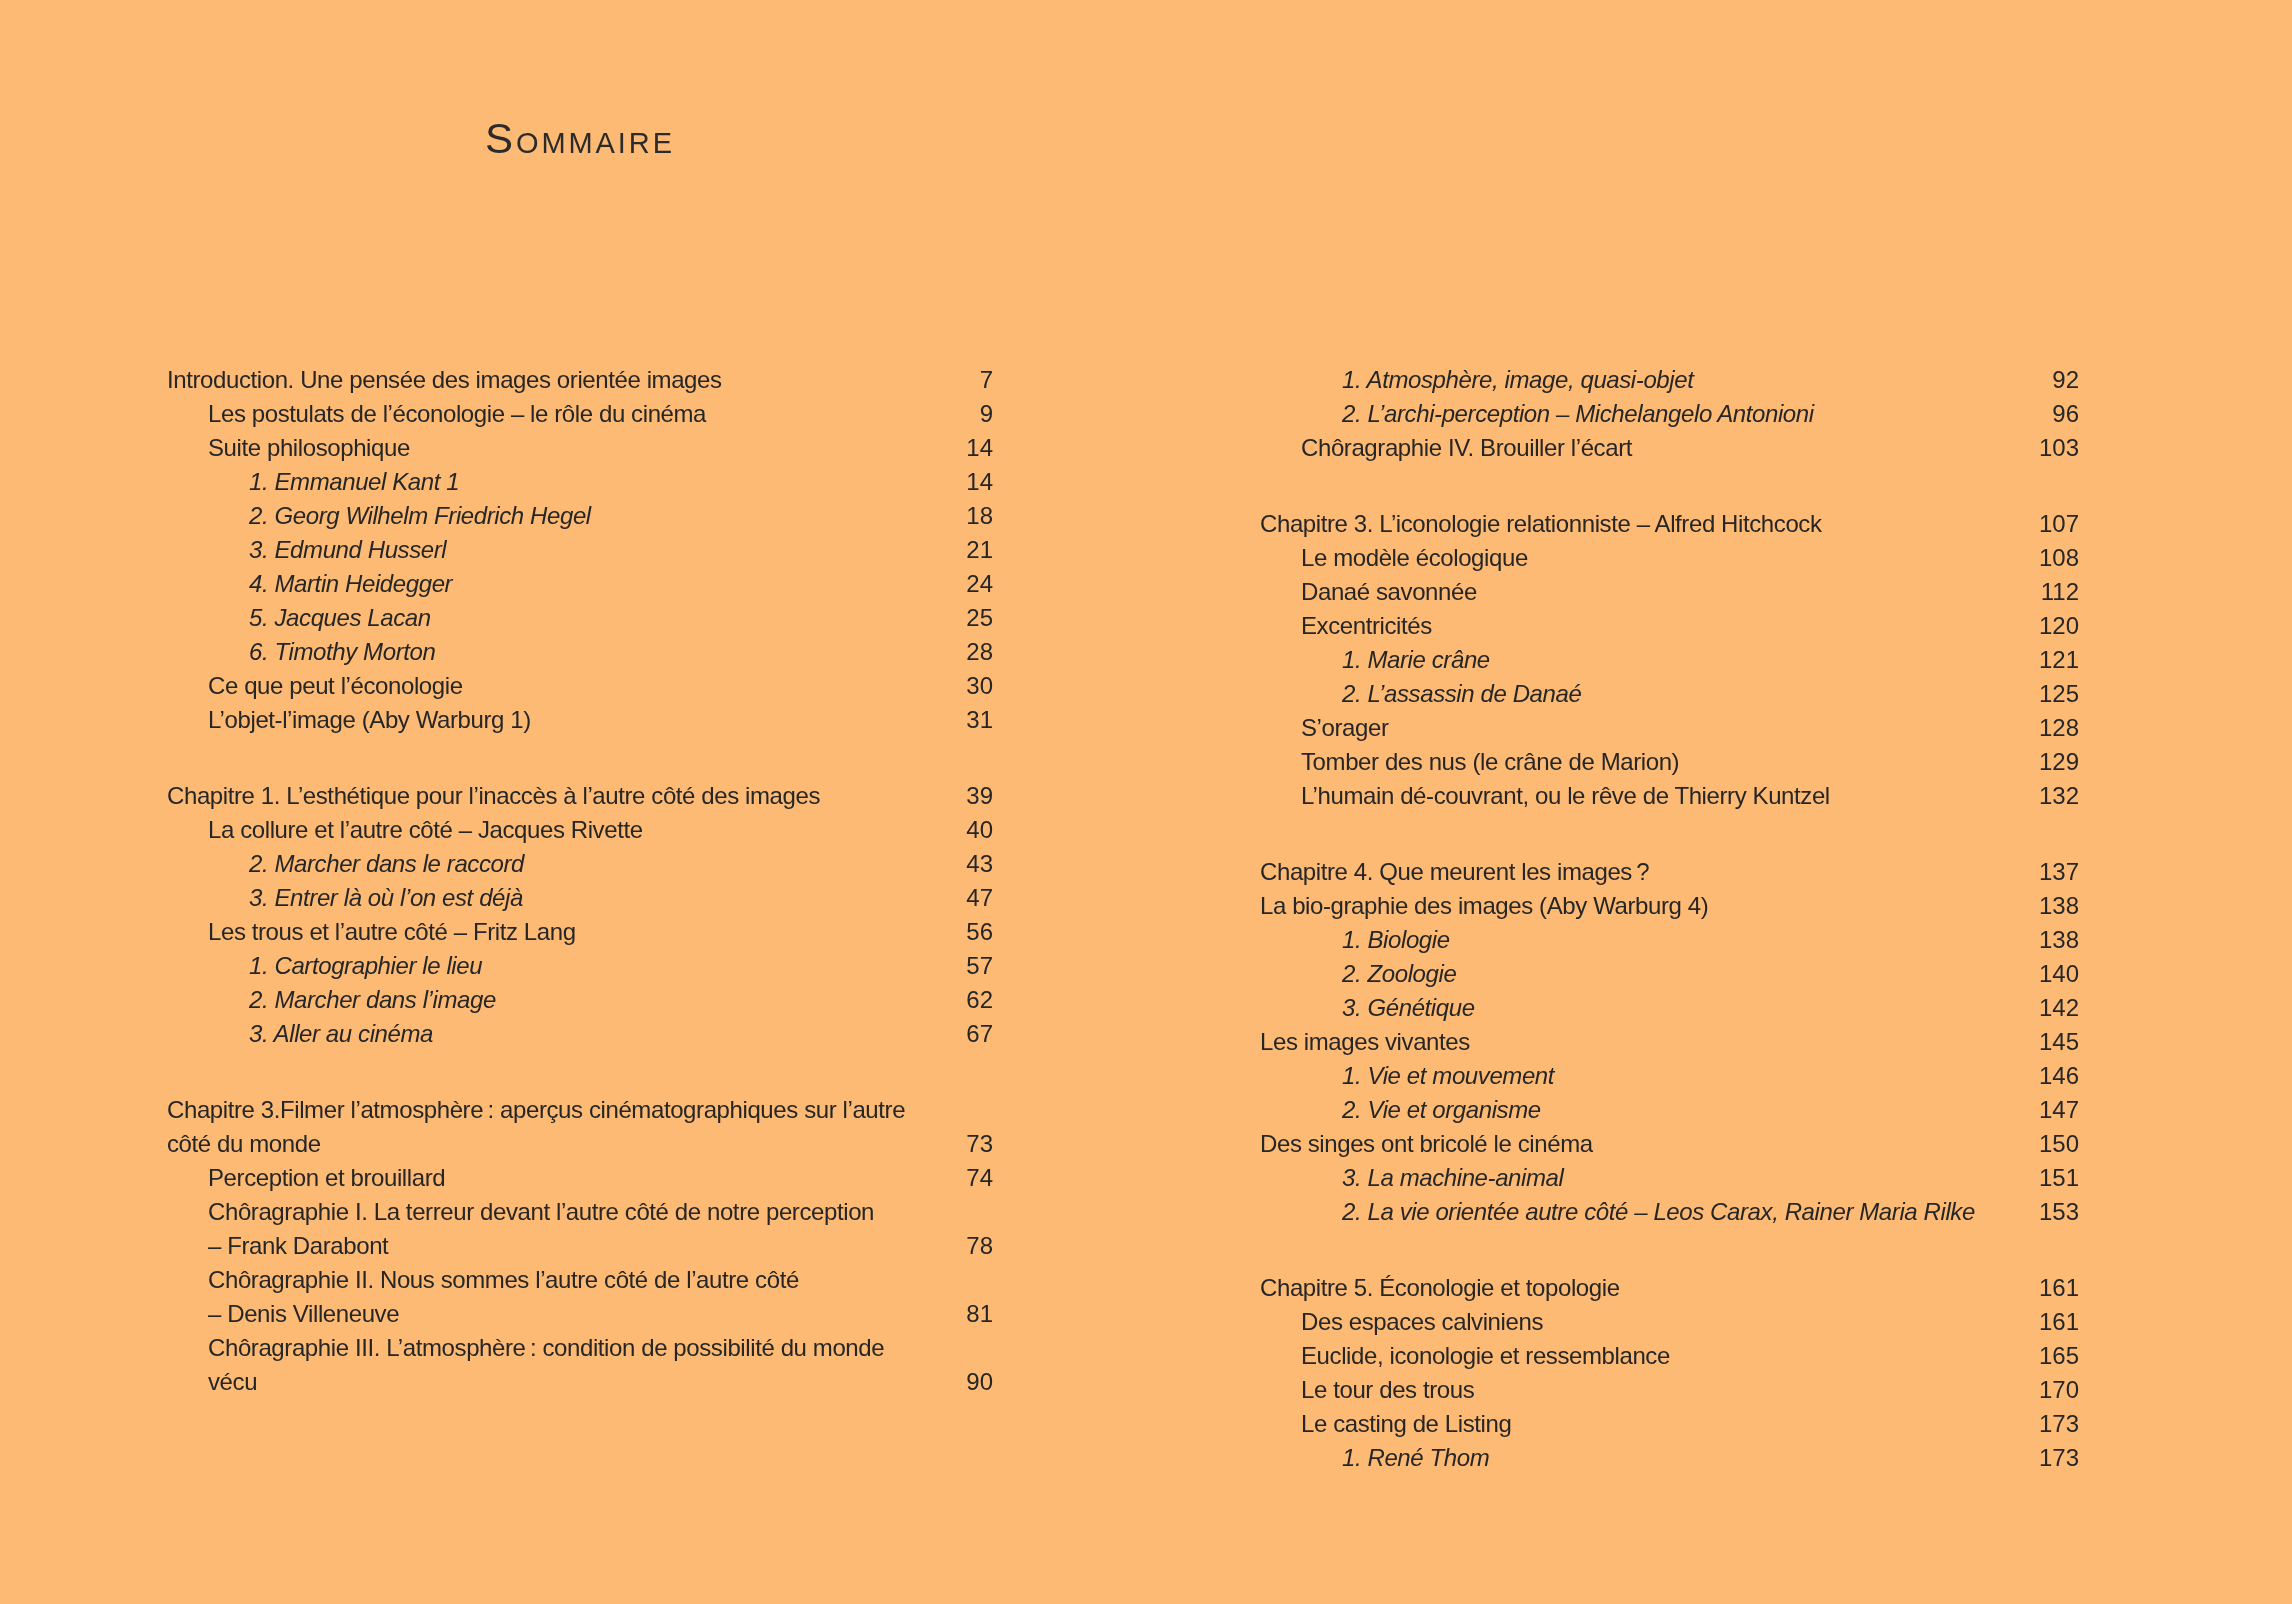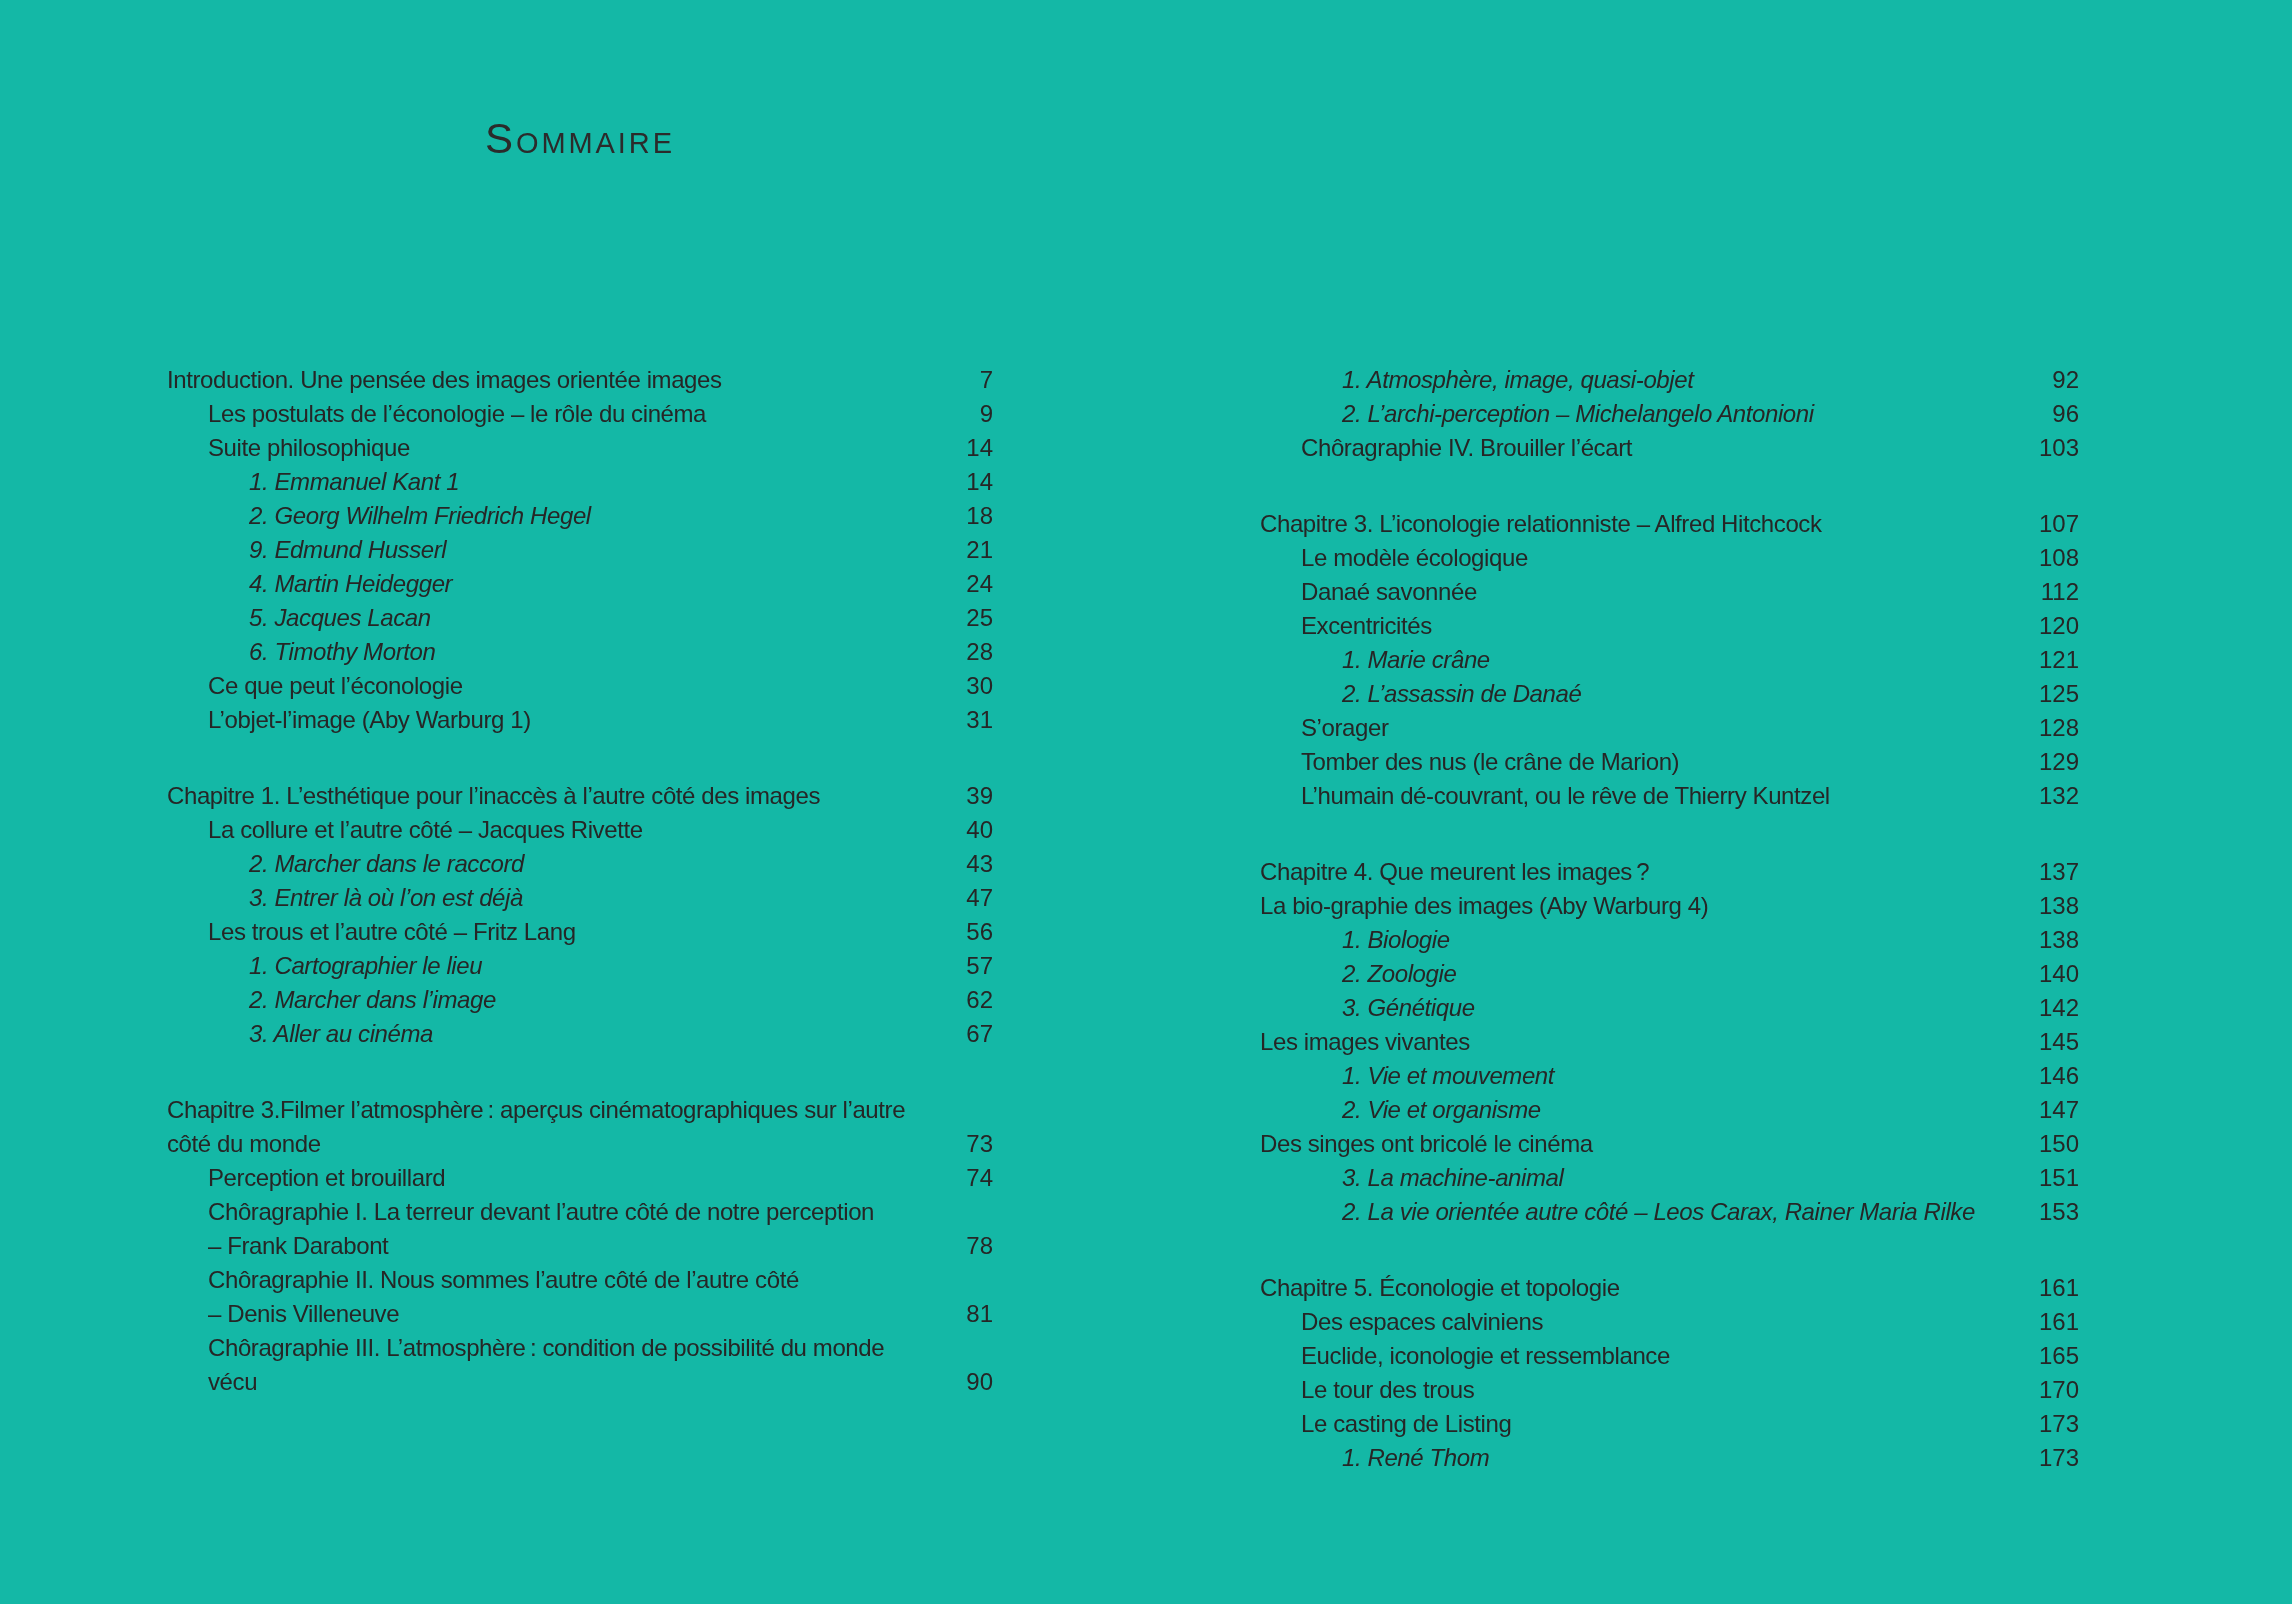--- a/index.html
+++ b/index.html
@@ -1,19 +1,19 @@
 <!DOCTYPE html>
 <html><head>
 <meta charset="utf-8">
 <style>
   html,body{margin:0;padding:0;background:#e8e8e8;}
   .page{
     position:relative;
     width:2292px;height:1604px;
-    background:#14b8a6;
+    background:#fdba74;
     font-family:"Liberation Sans","DejaVu Sans",sans-serif;
     color:#262626;
     overflow:hidden;
   }
   .page-title{
     position:absolute;
     top:115px;left:167px;width:826px;
     text-align:center;
     font-variant:small-caps;
     font-size:42px;
@@ -77,21 +77,21 @@
           <div class="pagenum">14</div>
         </div>
         <div class="entry level2 italic">
           <div class="label">
             <div class="line">2. Georg Wilhelm Friedrich Hegel</div>
           </div>
           <div class="pagenum">18</div>
         </div>
         <div class="entry level2 italic">
           <div class="label">
-            <div class="line">9. Edmund Husserl</div>
+            <div class="line">3. Edmund Husserl</div>
           </div>
           <div class="pagenum">21</div>
         </div>
         <div class="entry level2 italic">
           <div class="label">
             <div class="line">4. Martin Heidegger</div>
           </div>
           <div class="pagenum">24</div>
         </div>
         <div class="entry level2 italic">

